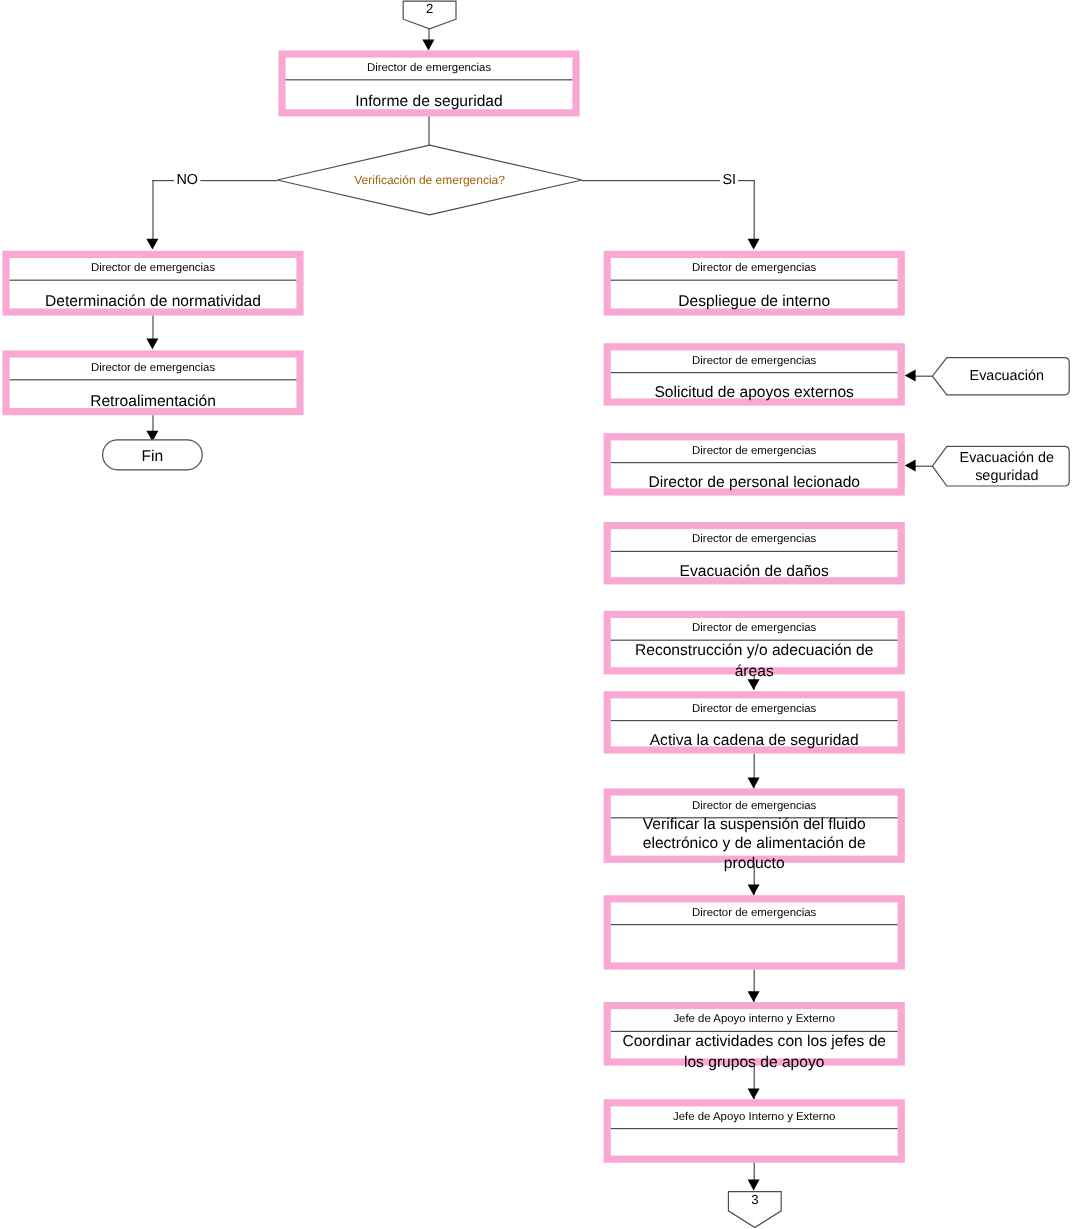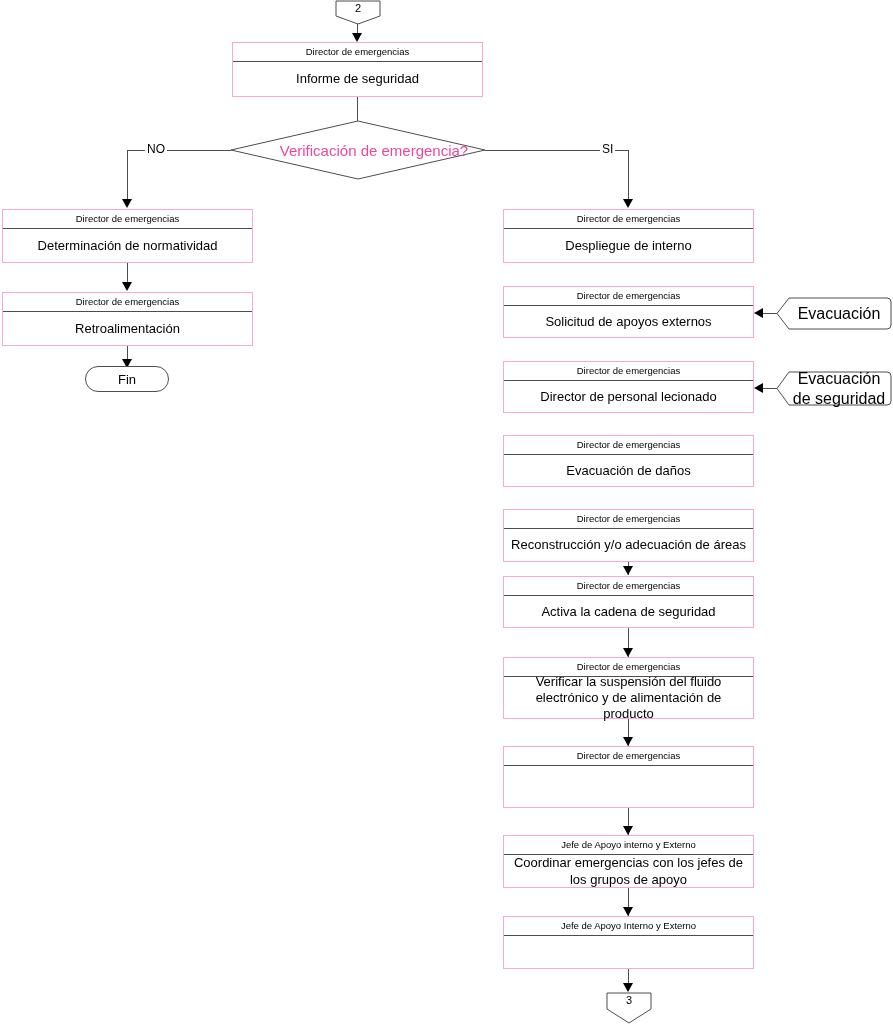--- a/index.html
+++ b/index.html
@@ -13,21 +13,21 @@
     height: 1024px;
     background: #ffffff;
     font-family: "Liberation Sans", sans-serif;
     overflow: hidden;
   }
 
   
   .proc {
     position: absolute;
     box-sizing: border-box;
-    border: 1px solid #f9a8d4;
+    border: 6px solid #f9a8d4;
     background: #ffffff;
   }
   .proc .hdr {
     box-sizing: border-box;
     height: 19px;
     border-bottom: 1px solid #4d4d4d;
     display: flex;
     align-items: center;
     justify-content: center;
     font-size: 9.5px;
@@ -47,29 +47,29 @@
     padding: 2px 6px;
   }
 
   
   .diamond-wrap {
     position: absolute;
   }
   .diamond-wrap svg { display: block; }
   .diamond-label {
     position: absolute;
-    left: 16px;
+    left: 0;
     top: 0;
     width: 100%;
     height: 100%;
     display: flex;
     align-items: center;
     justify-content: center;
-    font-size: 15px;
-    color: #ec4899;
+    font-size: 10px;
+    color: #a16207;
     pointer-events: none;
   }
 
   
   .conn {
     position: absolute;
   }
   .conn svg { display: block; }
   .conn .lbl {
     position: absolute;
@@ -104,21 +104,21 @@
   .note .ntxt {
     position: absolute;
     left: 12px;
     top: 0;
     right: 2px;
     height: 100%;
     display: flex;
     align-items: center;
     justify-content: center;
     text-align: center;
-    font-size: 16px;
+    font-size: 12px;
     color: #000000;
     line-height: 1.2;
   }
 
   
   .vline {
     position: absolute;
     width: 1px;
     background: #4d4d4d;
   }
@@ -275,21 +275,21 @@
 
   <div class="proc" style="left:503px; top:746px; width:251px; height:62px;">
     <div class="hdr">Director de emergencias</div>
   </div>
 
   <div class="vline" style="left:628px; top:808px; height:27px;"></div>
   <div class="arrow-down" style="left:623px; top:826px;"></div>
 
   <div class="proc" style="left:503px; top:835px; width:251px; height:53px;">
     <div class="hdr">Jefe de Apoyo interno y Externo</div>
-    <div class="body" style="height:33px;">Coordinar emergencias con los jefes de los grupos de apoyo</div>
+    <div class="body" style="height:33px;">Coordinar actividades con los jefes de los grupos de apoyo</div>
   </div>
 
   <div class="vline" style="left:628px; top:888px; height:28px;"></div>
   <div class="arrow-down" style="left:623px; top:907px;"></div>
 
   <div class="proc" style="left:503px; top:916px; width:251px; height:53px;">
     <div class="hdr">Jefe de Apoyo Interno y Externo</div>
   </div>
 
   <div class="vline" style="left:628px; top:969px; height:22px;"></div>

